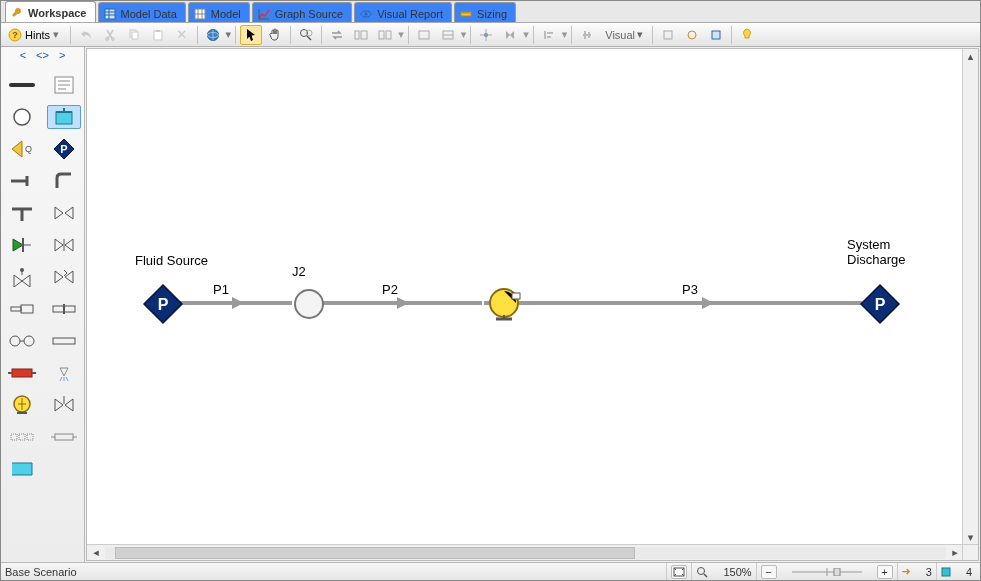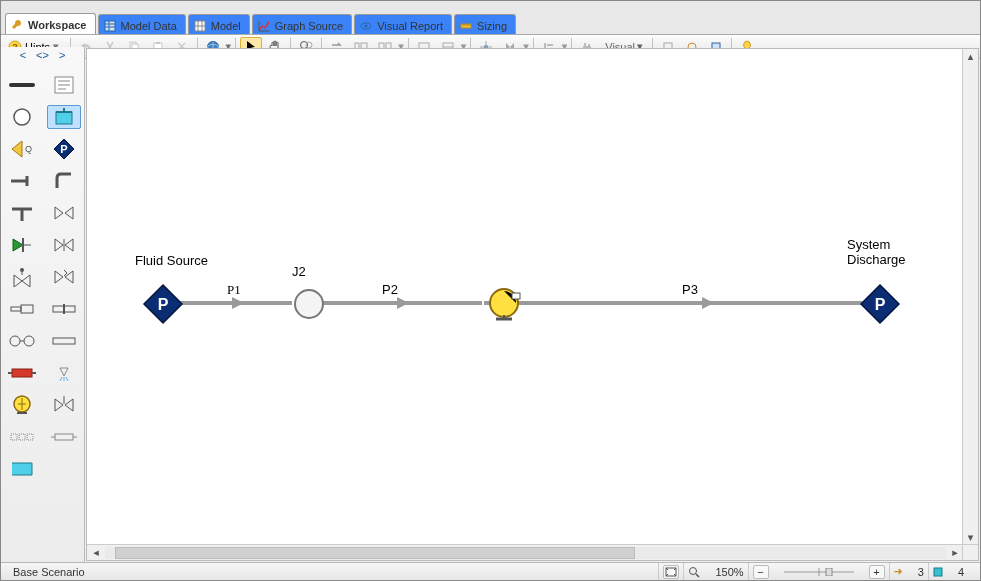--- a/index.html
+++ b/index.html
@@ -8,21 +8,21 @@
     font-size: 11px;
     background: #f0f0f0;
     width: 981px;
     height: 581px;
     overflow: hidden;
     position: relative;
     border: 1px solid #888;
   }
   
   .tabs-row {
-    height: 34px;
+    height: 22px;
     background: #e8e8e8;
     border-bottom: 1px solid #aaa;
     display: flex;
     align-items: flex-end;
     padding-left: 4px;
     gap: 2px;
   }
   .tab {
     height: 20px;
     background: #3b82f6;
@@ -140,21 +140,21 @@
     border-top:6px solid transparent;
     border-bottom:6px solid transparent;
     border-left:12px solid #9a9a9a;
   }
   
   .status{
     position:absolute; left:0; right:0; bottom:0; height:18px;
     background: linear-gradient(#f6f6f6,#e6e6e6);
     border-top:1px solid #b8b8b8;
     display:flex; align-items:center; font-size:11px; color:#333;
-    padding:0 12px;
+    padding:0 4px;
   }
   .status .spacer{flex:1;}
   .sitem{display:flex;align-items:center;gap:15px;padding:0 4px;border-left:1px solid #ccc;height:100%;}
   .sbtn{width:16px;height:14px;display:flex;align-items:center;justify-content:center;border:1px solid #bbb;border-radius:2px;background:#f8f8f8;cursor:pointer;}
   svg{display:block;}
 </style>
 </head>
 <body>
 
 <div class="tabs-row">
@@ -614,21 +614,21 @@
 
       <div style="position:absolute;left:772px;top:234px;">
         <svg width="42" height="42" viewBox="0 0 42 42">
           <polygon points="21,2 40,21 21,40 2,21" fill="#0a2d73" stroke="#041640" stroke-width="1.5"></polygon>
           <text x="21" y="27" text-anchor="middle" font-size="16" font-weight="bold" fill="#fff">P</text>
         </svg>
       </div>
       <div class="label" style="left:760px;top:188px;">System
 Discharge</div>
 
-      <div class="label" style="left:140px;top:233px;font-family:Liberation Serif, serif;">P1</div>
+      <div class="label" style="left:126px;top:233px;">P1</div>
       <div class="label" style="left:295px;top:233px;">P2</div>
       <div class="label" style="left:595px;top:233px;">P3</div>
     </div>
 
     <div class="vscroll">
       <div class="arr">▴</div>
       <div class="arr">▾</div>
     </div>
     <div class="hscroll">
       <div class="arr">◂</div>

